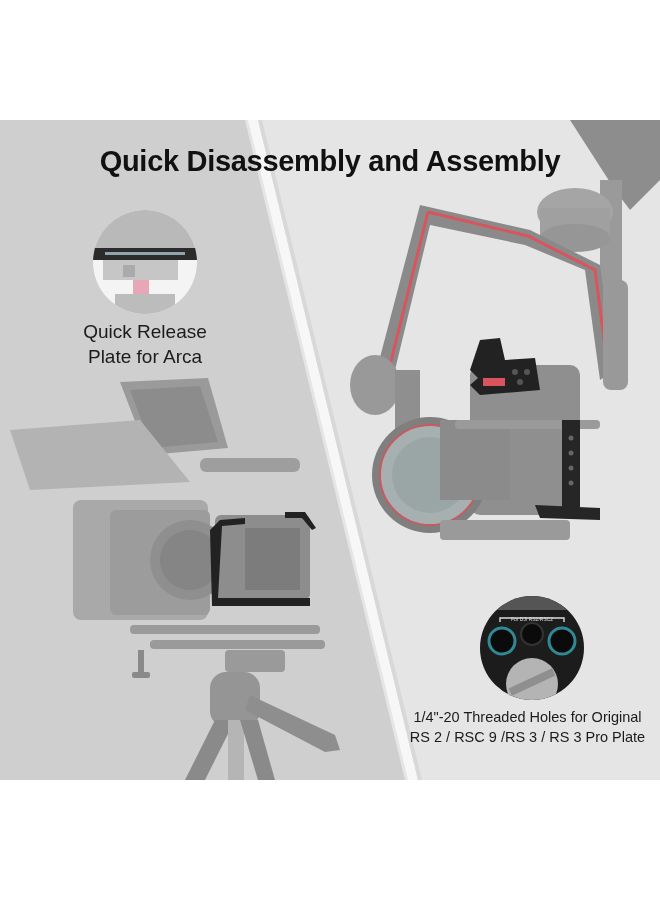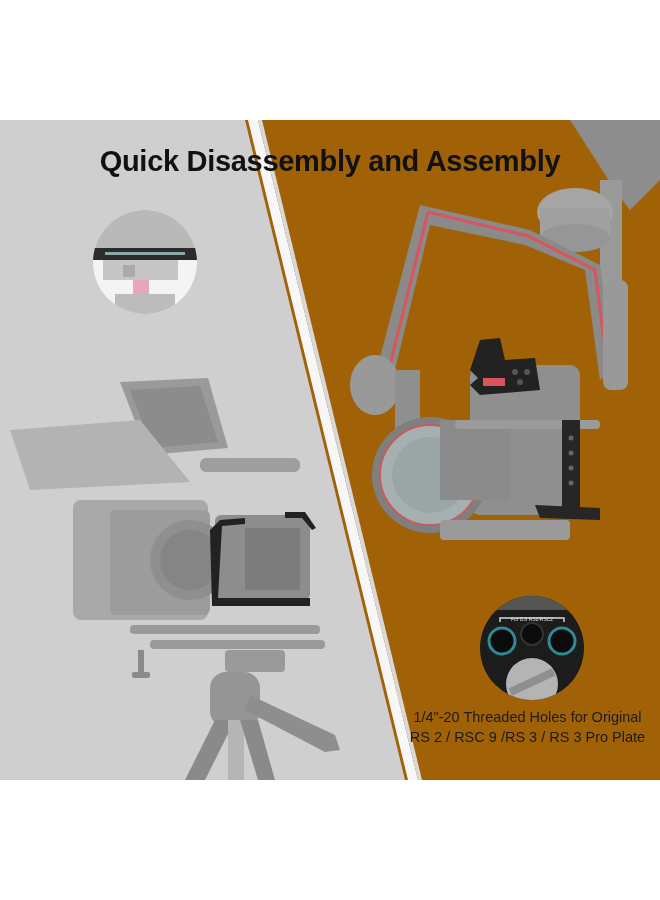--- a/index.html
+++ b/index.html
@@ -1,17 +1,17 @@
 <!DOCTYPE html>
 <html><head>
 <meta charset="utf-8">
 <style>
   html, body { margin:0; padding:0; background:#ffffff; }
   body { width:660px; height:900px; position:relative; overflow:hidden; font-family:"Liberation Sans", sans-serif; }
-  .canvas { position:absolute; left:0; top:120px; width:660px; height:660px; background:#a16207; overflow:hidden; }
+  .canvas { position:absolute; left:0; top:120px; width:660px; height:660px; background:#e5e5e5; overflow:hidden; }
   .left-panel { position:absolute; left:0; top:0; width:660px; height:660px; }
   .title { position:absolute; top:25px; left:0; width:660px; text-align:center; font-weight:bold; font-size:29px; color:#111; letter-spacing:-0.3px; z-index:5; }
   .callout-circle { position:absolute; width:104px; height:104px; border-radius:50%; overflow:hidden; z-index:4; }
   .callout-text { position:absolute; text-align:center; color:#1b1b1b; z-index:5; }
   .c1-text { left:40px; top:199px; width:210px; font-size:19px; line-height:25px; }
   .c2-text { left:400px; top:587px; width:255px; font-size:14.5px; line-height:20px; }
   .art { position:absolute; left:0; top:0; width:660px; height:660px; z-index:2; }
 </style>
 </head>
 <body>
@@ -114,20 +114,24 @@
       <rect x="0" y="0" width="104" height="104" fill="#f4f4f4"></rect>
       <rect x="0" y="0" width="104" height="38" fill="#b9b9b9"></rect>
       <rect x="0" y="38" width="104" height="12" fill="#2b2b2b"></rect>
       <rect x="12" y="42" width="80" height="3" fill="#8ea5aa"></rect>
       <rect x="10" y="50" width="75" height="20" fill="#c6c6c6"></rect>
       <rect x="30" y="55" width="12" height="12" fill="#aaa"></rect>
       <rect x="40" y="70" width="16" height="16" fill="#e7a7b6"></rect>
       <rect x="22" y="84" width="60" height="20" fill="#bcbcbc"></rect>
     </svg>
   </div>
+  <div class="callout-text c1-text">
+    <div>Quick Release</div>
+    <div>Plate for Arca</div>
+  </div>
 
   <div class="callout-circle" style="left:480px; top:476px;">
     <svg width="104" height="104" viewBox="0 0 104 104">
       <rect x="0" y="0" width="104" height="104" fill="#1c1c1c"></rect>
       <rect x="0" y="0" width="104" height="14" fill="#555"></rect>
       <path d="M20,26 L20,22 L84,22 L84,26" stroke="#ddd" stroke-width="1.4" fill="none"></path>
       <text x="52" y="25" text-anchor="middle" font-size="5" fill="#ddd" font-family="Liberation Sans, sans-serif">For DJI RS2/RSC2</text>
       <circle cx="22" cy="45" r="13" fill="#0b0b0b" stroke="#2f8a96" stroke-width="3"></circle>
       <circle cx="82" cy="45" r="13" fill="#0b0b0b" stroke="#2f8a96" stroke-width="3"></circle>
       <circle cx="52" cy="38" r="11" fill="#0b0b0b" stroke="#333" stroke-width="2"></circle>

